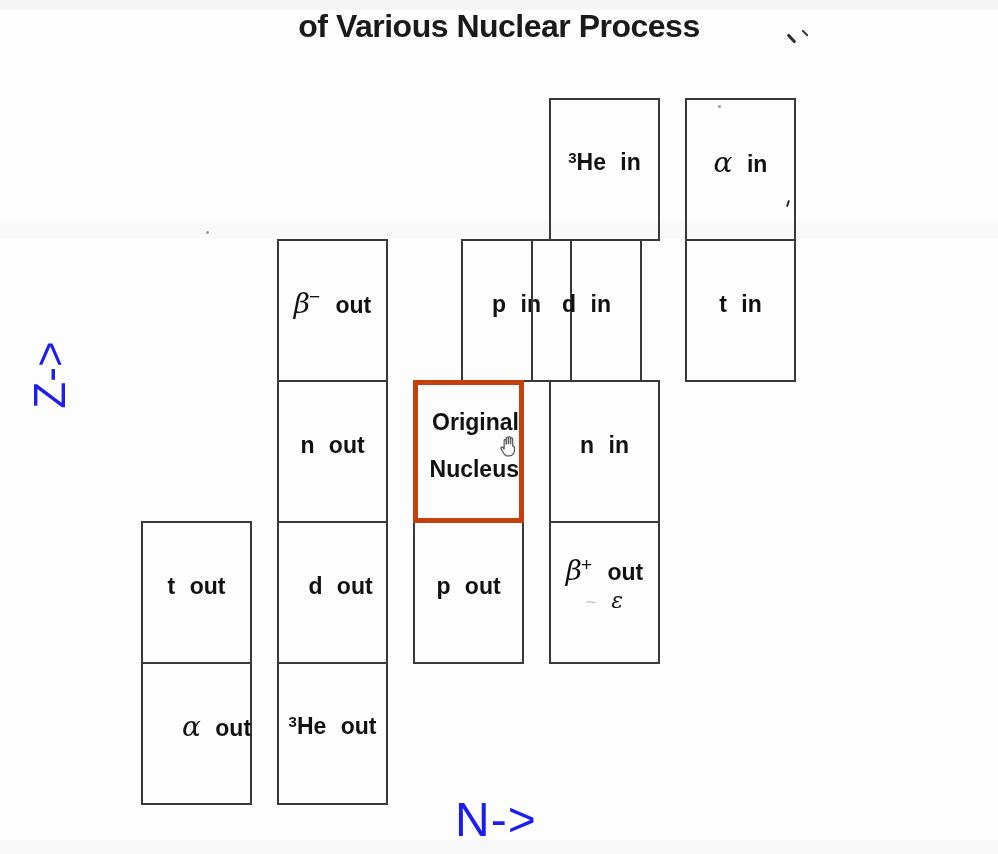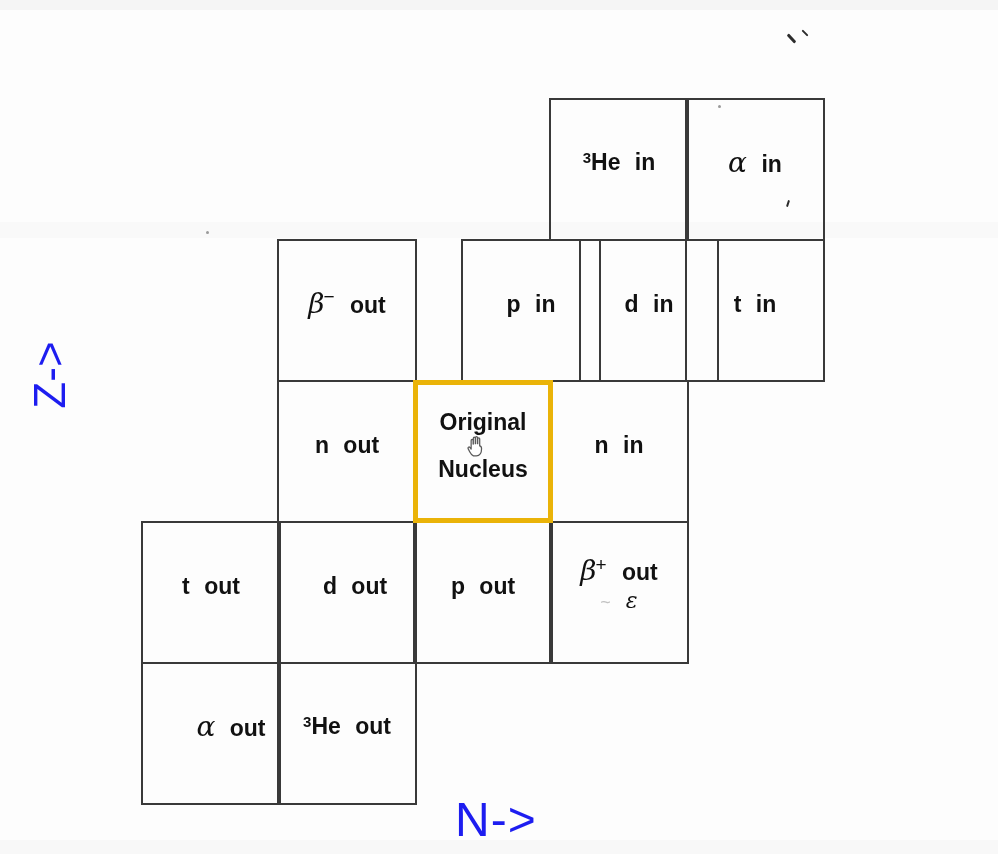--- a/index.html
+++ b/index.html
@@ -28,28 +28,28 @@
     left:8px;top:350px;width:84px;height:50px;
     font-size:44px;line-height:50px;text-align:center;
     transform:rotate(-90deg);transform-origin:50% 50%;
   }
   .nlabel{
     left:455px;top:794px;font-size:48px;line-height:52px;
     letter-spacing:1px;
   }
 
   .cell{
-    position:absolute;width:140px;height:143px;
+    position:absolute;width:111px;height:143px;
     box-sizing:border-box;border:2px solid #393939;
     display:flex;flex-direction:column;align-items:center;justify-content:center;
     padding-bottom:12px;
     background:transparent;
     color:#111;
   }
-  .cell--bold{border:5px solid #eab308;z-index:2;}
+  .cell--bold{border:5px solid #c2410c;z-index:2;align-items:flex-end;}
   .cline{
     font-size:23px;font-weight:bold;line-height:27px;
     word-spacing:8px;white-space:nowrap;
   }
   .s-b{font-weight:bold;}
   .s-g{
     font-family:"DejaVu Serif",serif;font-style:italic;font-weight:normal;
     font-size:28px;
   }
   .s-gs{
@@ -70,39 +70,40 @@
   .mark-dot{position:absolute;background:#9a9a9a;border-radius:50%;}
 </style>
 </head>
 <body>
 
 <div class="band b1"></div>
 <div class="band b2"></div>
 <div class="band b3"></div>
 
 <div class="title">
+  <div>of Various Nuclear Process</div>
 </div>
 
 <div class="axis-label zlabel" style="color: rgb(29, 29, 240);">Z-&gt;</div>
 <div class="axis-label nlabel" style="color: rgb(29, 29, 240);">N-&gt;</div>
 
 <div id="grid">
     <div class="cell" style="left: 549px; top: 98px;">
       <div class="cline"><span class="s-sup">3</span><span class="s-b">He in</span></div>
     </div>
     <div class="cell" style="left: 685px; top: 98px;">
       <div class="cline"><span class="s-g">α</span><span class="s-b"> in</span></div>
     </div>
     <div class="cell" style="left: 277px; top: 239px;">
       <div class="cline"><span class="s-g">β</span><span class="s-supsign">−</span><span class="s-b"> out</span></div>
     </div>
     <div class="cell" style="left: 413px; top: 239px; margin-left: 48px;">
       <div class="cline"><span class="s-b">p in</span></div>
     </div>
-    <div class="cell" style="left: 579px; top: 239px; align-items: center;">
+    <div class="cell" style="left: 531px; top: 239px; align-items: center;">
       <div class="cline"><span class="s-b">d in</span></div>
     </div>
     <div class="cell" style="left: 685px; top: 239px;">
       <div class="cline"><span class="s-b">t in</span></div>
     </div>
     <div class="cell" style="left: 277px; top: 380px;">
       <div class="cline"><span class="s-b">n out</span></div>
     </div>
     <div class="cell cell--bold" style="left: 413px; top: 380px;">
       <div class="cline"><span class="s-b">Original</span></div>

